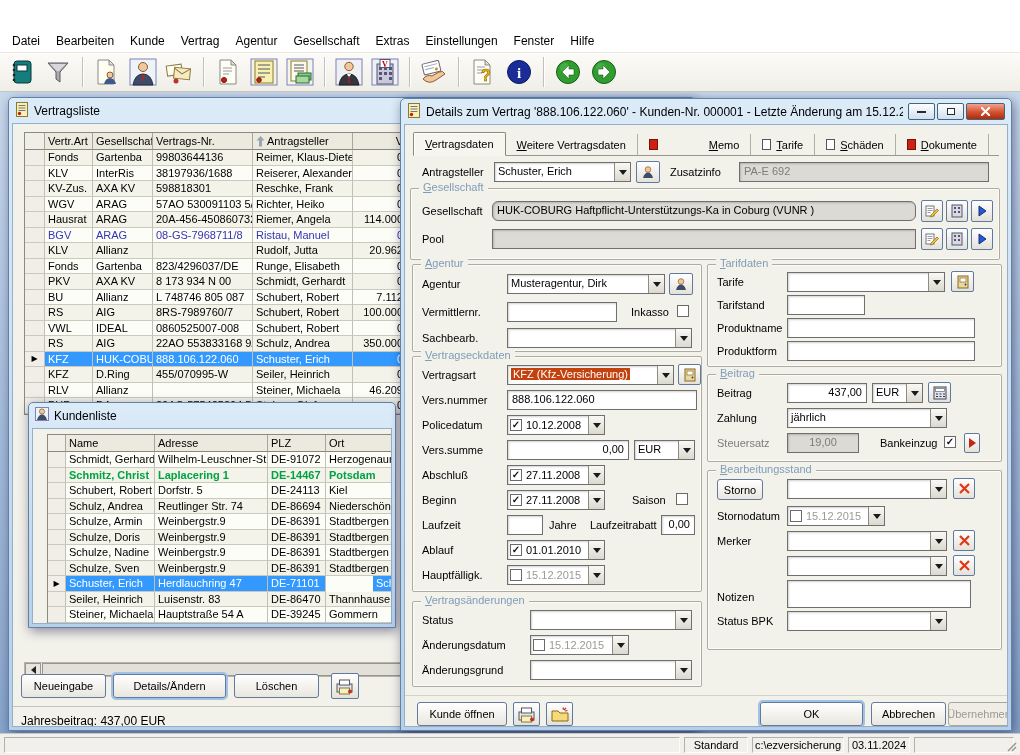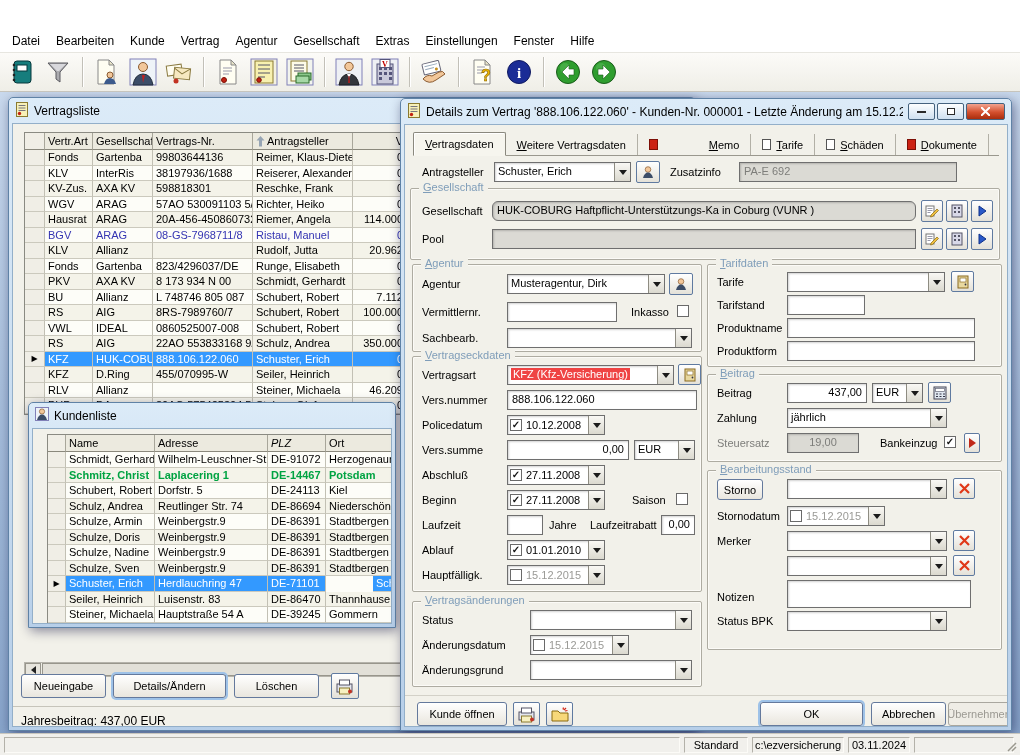--- a/index.html
+++ b/index.html
@@ -52,21 +52,21 @@
   .tr { text-align:right; }
   .ro { background:#dbdad4; }
   .dim { color:#7d7d7a; }
   .combo { position:absolute; height:20px; background:#fff; border:1px solid #6f6f6f;
     padding:2px 18px 2px 3px; font-size:11px; white-space:nowrap; overflow:hidden;
     box-shadow:inset 1px 1px 2px rgba(0,0,0,.18); }
   .db { position:absolute; right:0; top:0; bottom:0; width:16px;
     background:linear-gradient(#f9f8f4,#dbd9cf); border-left:1px solid #8e8c82;
     display:flex; align-items:center; justify-content:center; }
   .db::after { content:""; border:4px solid transparent; border-top:5px solid #1a1a1a; margin-top:5px; }
-  .cv.sel { background:#ef4444; color:#fff; padding:0 2px; }
+  .cv.sel { background:#c2410c; color:#fff; padding:0 2px; }
   .datebox { position:absolute; height:20px; background:#fff; border:1px solid #6f6f6f;
     display:flex; align-items:center; gap:4px; padding:0 18px 0 2px; font-size:11px;
     box-shadow:inset 1px 1px 2px rgba(0,0,0,.18); }
   .datebox.gray { color:#9a9a96; }
   .cb { width:12px; height:12px; border:1px solid #6a6a6a; background:#fff; flex:0 0 auto;
     font-size:10px; line-height:10px; text-align:center; font-weight:bold; color:#111; }
   .cb-abs { position:absolute; }
   .group { position:absolute; border:1px solid #aeaca2; border-radius:2px; box-shadow:inset 0 0 0 1px #fcfbf7; }
   .glabel { position:absolute; top:-8px; left:8px; background:#f2f1ea; padding:0 4px; color:#7f9db9; font-size:11px; }
   .btn { position:absolute; height:24px; background:linear-gradient(#ffffff,#e9e6de);
@@ -459,21 +459,21 @@
             <div class="g-row">
               <div class="g-cell g-h g-m" style="width: 18px;">
                 <span></span>
               </div>
               <div class="g-cell g-h" style="width: 89px;">
                 <span>Name</span>
               </div>
               <div class="g-cell g-h" style="width: 113px;">
                 <span>Adresse</span>
               </div>
-              <div class="g-cell g-h" style="width: 58px; font-style: italic;">
+              <div class="g-cell g-h" style="width: 58px;">
                 <span>PLZ</span>
               </div>
               <div class="g-cell g-h" style="width: 73px;">
                 <span>Ort</span>
               </div>
             </div>
             <div class="g-row">
               <div class="g-cell g-m" style="width: 18px;"></div>
               <div class="g-cell" style="width: 89px;">Schmidt, Gerhard</div>
               <div class="g-cell" style="width: 113px;">Wilhelm-Leuschner-Stra</div>
@@ -612,21 +612,21 @@
 
         <div class="lbl" style="left:17px; top:41px;">Antragsteller</div>
         <div class="combo" style="left:89px; top:37px; width:137px;"><span class="cv">Schuster, Erich</span><span class="db"></span></div>
         <div class="ibtn" style="left:231px; top:36px; width:24px; height:22px;">
             <svg width="14" height="14" viewBox="0 0 14 14">
               <circle cx="7" cy="4.5" r="2.8" fill="#f2c79a" stroke="#8a5a30" stroke-width="0.7"></circle>
               <path d="M2,13 q1.5,-5.5 5,-5.5 q3.5,0 5,5.5 z" fill="#3c4d68"></path>
             </svg>
           </div>
         <div class="lbl" style="left:265px; top:41px;">Zusatzinfo</div>
-        <div class="input ro dim" style="left:334px; top:37px; width:218px;">PA-E 692</div>
+        <div class="input ro dim" style="left:334px; top:37px; width:250px;">PA-E 692</div>
 
         <div class="group" style="left:5px; top:63px; width:590px; height:72px;">
           <span class="glabel accel">Gesellschaft</span>
         </div>
         <div class="lbl" style="left:17px; top:80px;">Gesellschaft</div>
         <div class="input ro" style="left:87px; top:76px; width:424px;border-radius:6px;">HUK-COBURG Haftpflicht-Unterstützungs-Ka in Coburg (VUNR )</div>
         <div class="ibtn" style="left:516px; top:75px; width:22px; height:22px;">
             <svg width="14" height="14">
               <rect x="1" y="2" width="8" height="10" fill="#fff" stroke="#777"></rect>
               <path d="M2.5,4.5h5M2.5,6.5h5M2.5,8.5h3" stroke="#99a"></path>

